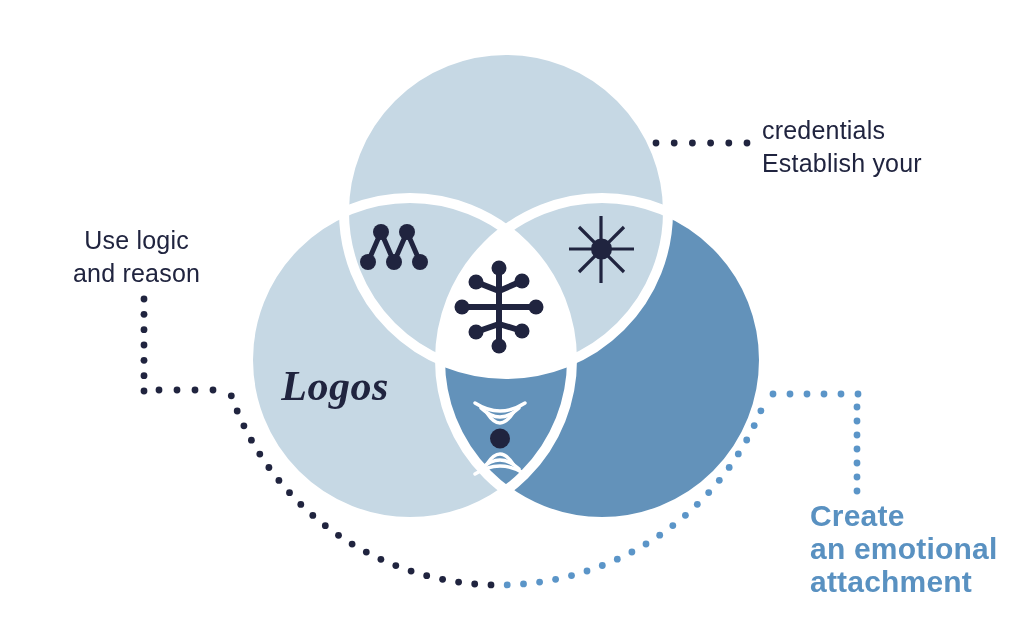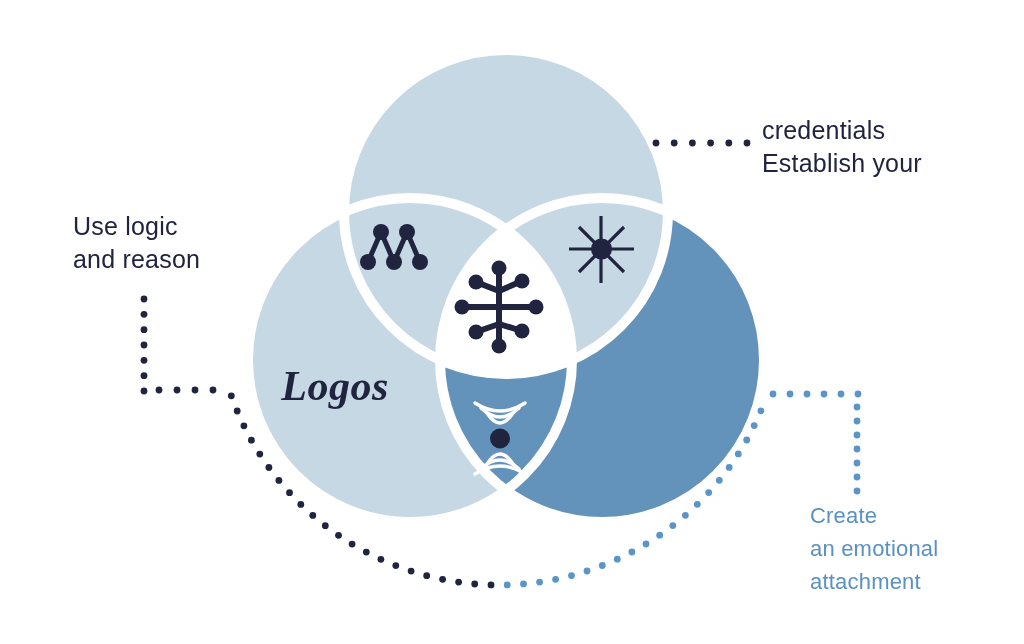--- a/index.html
+++ b/index.html
@@ -13,22 +13,22 @@
     position:absolute;transform:translate(-50%,-50%);
     font-family:"Liberation Serif","DejaVu Serif",serif;
     font-style:italic;font-weight:600;font-size:42px;letter-spacing:.5px;
     white-space:nowrap;
   }
   #label-ethos{left:501px;top:132px;color:var(--navy);}
   #label-logos{left:335px;top:386px;color:var(--navy);}
   #label-pathos{left:666px;top:385px;color:#ffffff;}
   .note{position:absolute;font-size:25px;line-height:33px;font-weight:500;letter-spacing:.2px;}
   #note-ethos{left:762px;top:114px;color:var(--navy);}
-  #note-logos{left:73px;top:210px;color:var(--navy);}
-  #note-pathos{left:810px;top:499px;color:var(--annotation-blue);font-weight:400;font-size:22px;}
+  #note-logos{left:73px;top:224px;color:var(--navy);text-align:center;}
+  #note-pathos{left:810px;top:499px;color:var(--annotation-blue);font-weight:700;font-size:30px;}
 </style>
 </head>
 <body>
 
 <div class="stage">
 
   <svg width="1024" height="644" viewBox="0 0 1024 644">
 
     <circle cx="506" cy="212" r="162" fill="var(--light-blue)"></circle>
     <circle cx="410" cy="360" r="162" fill="var(--light-blue)"></circle>

